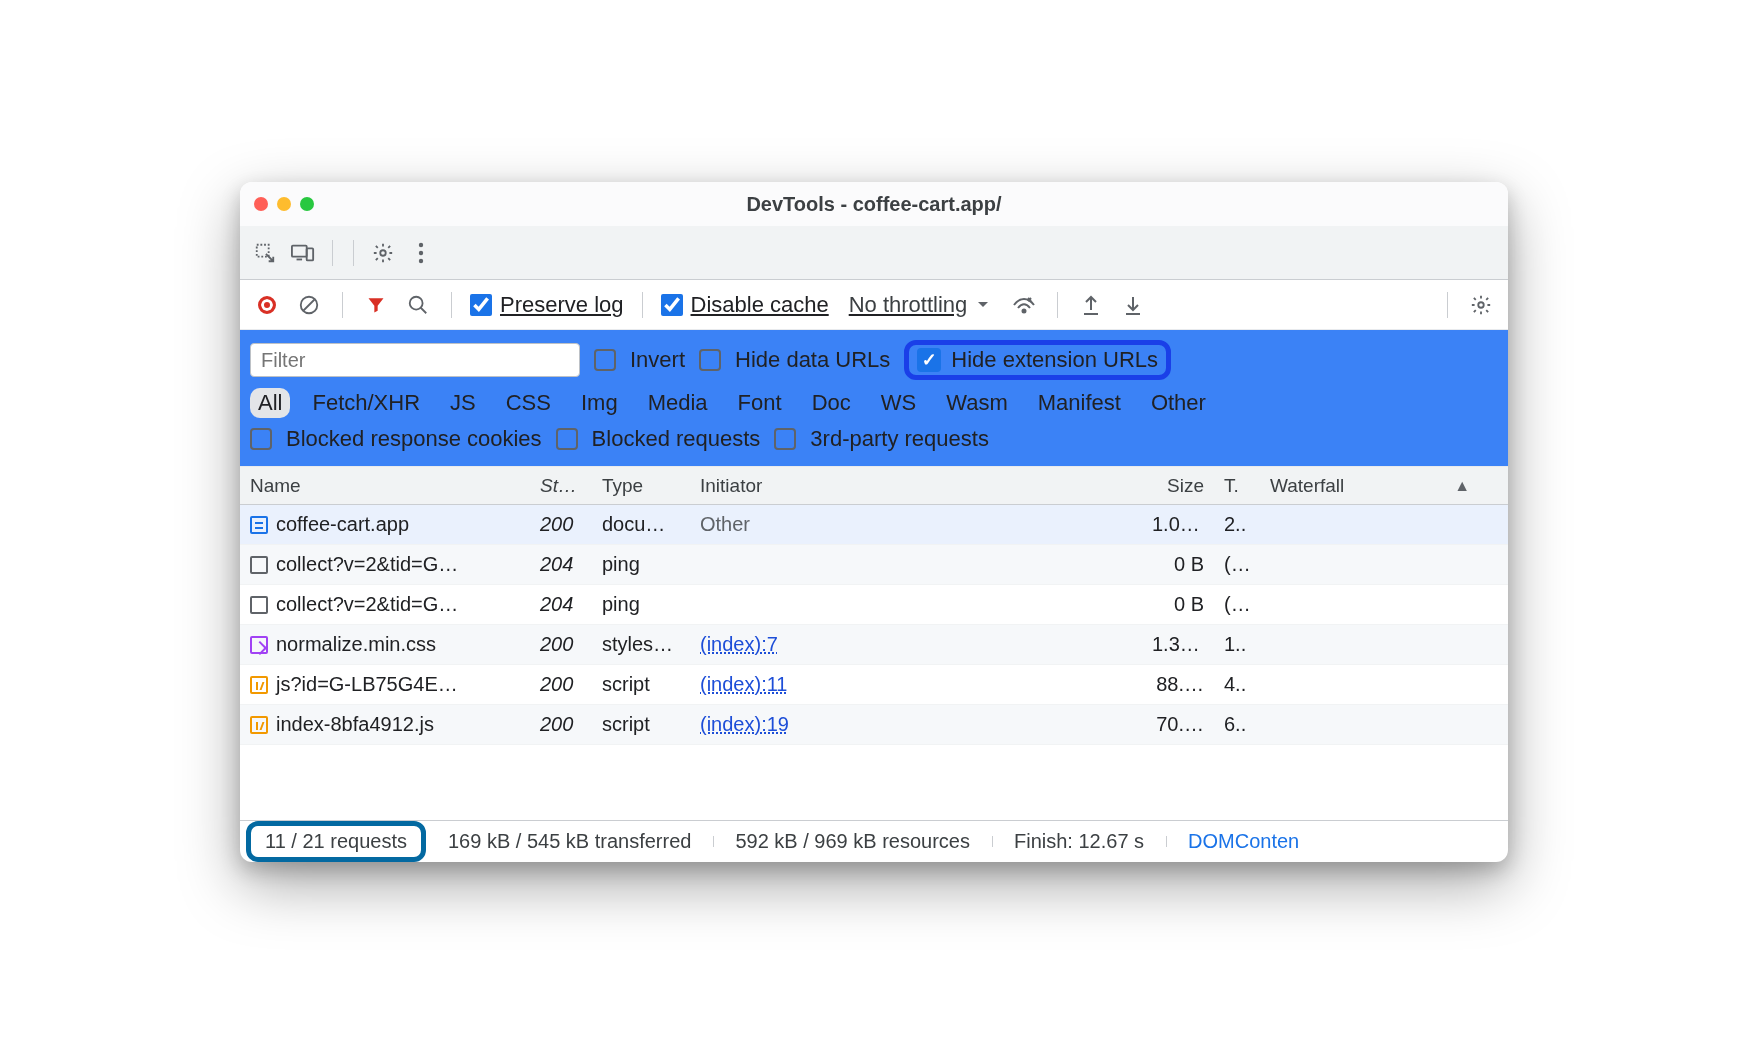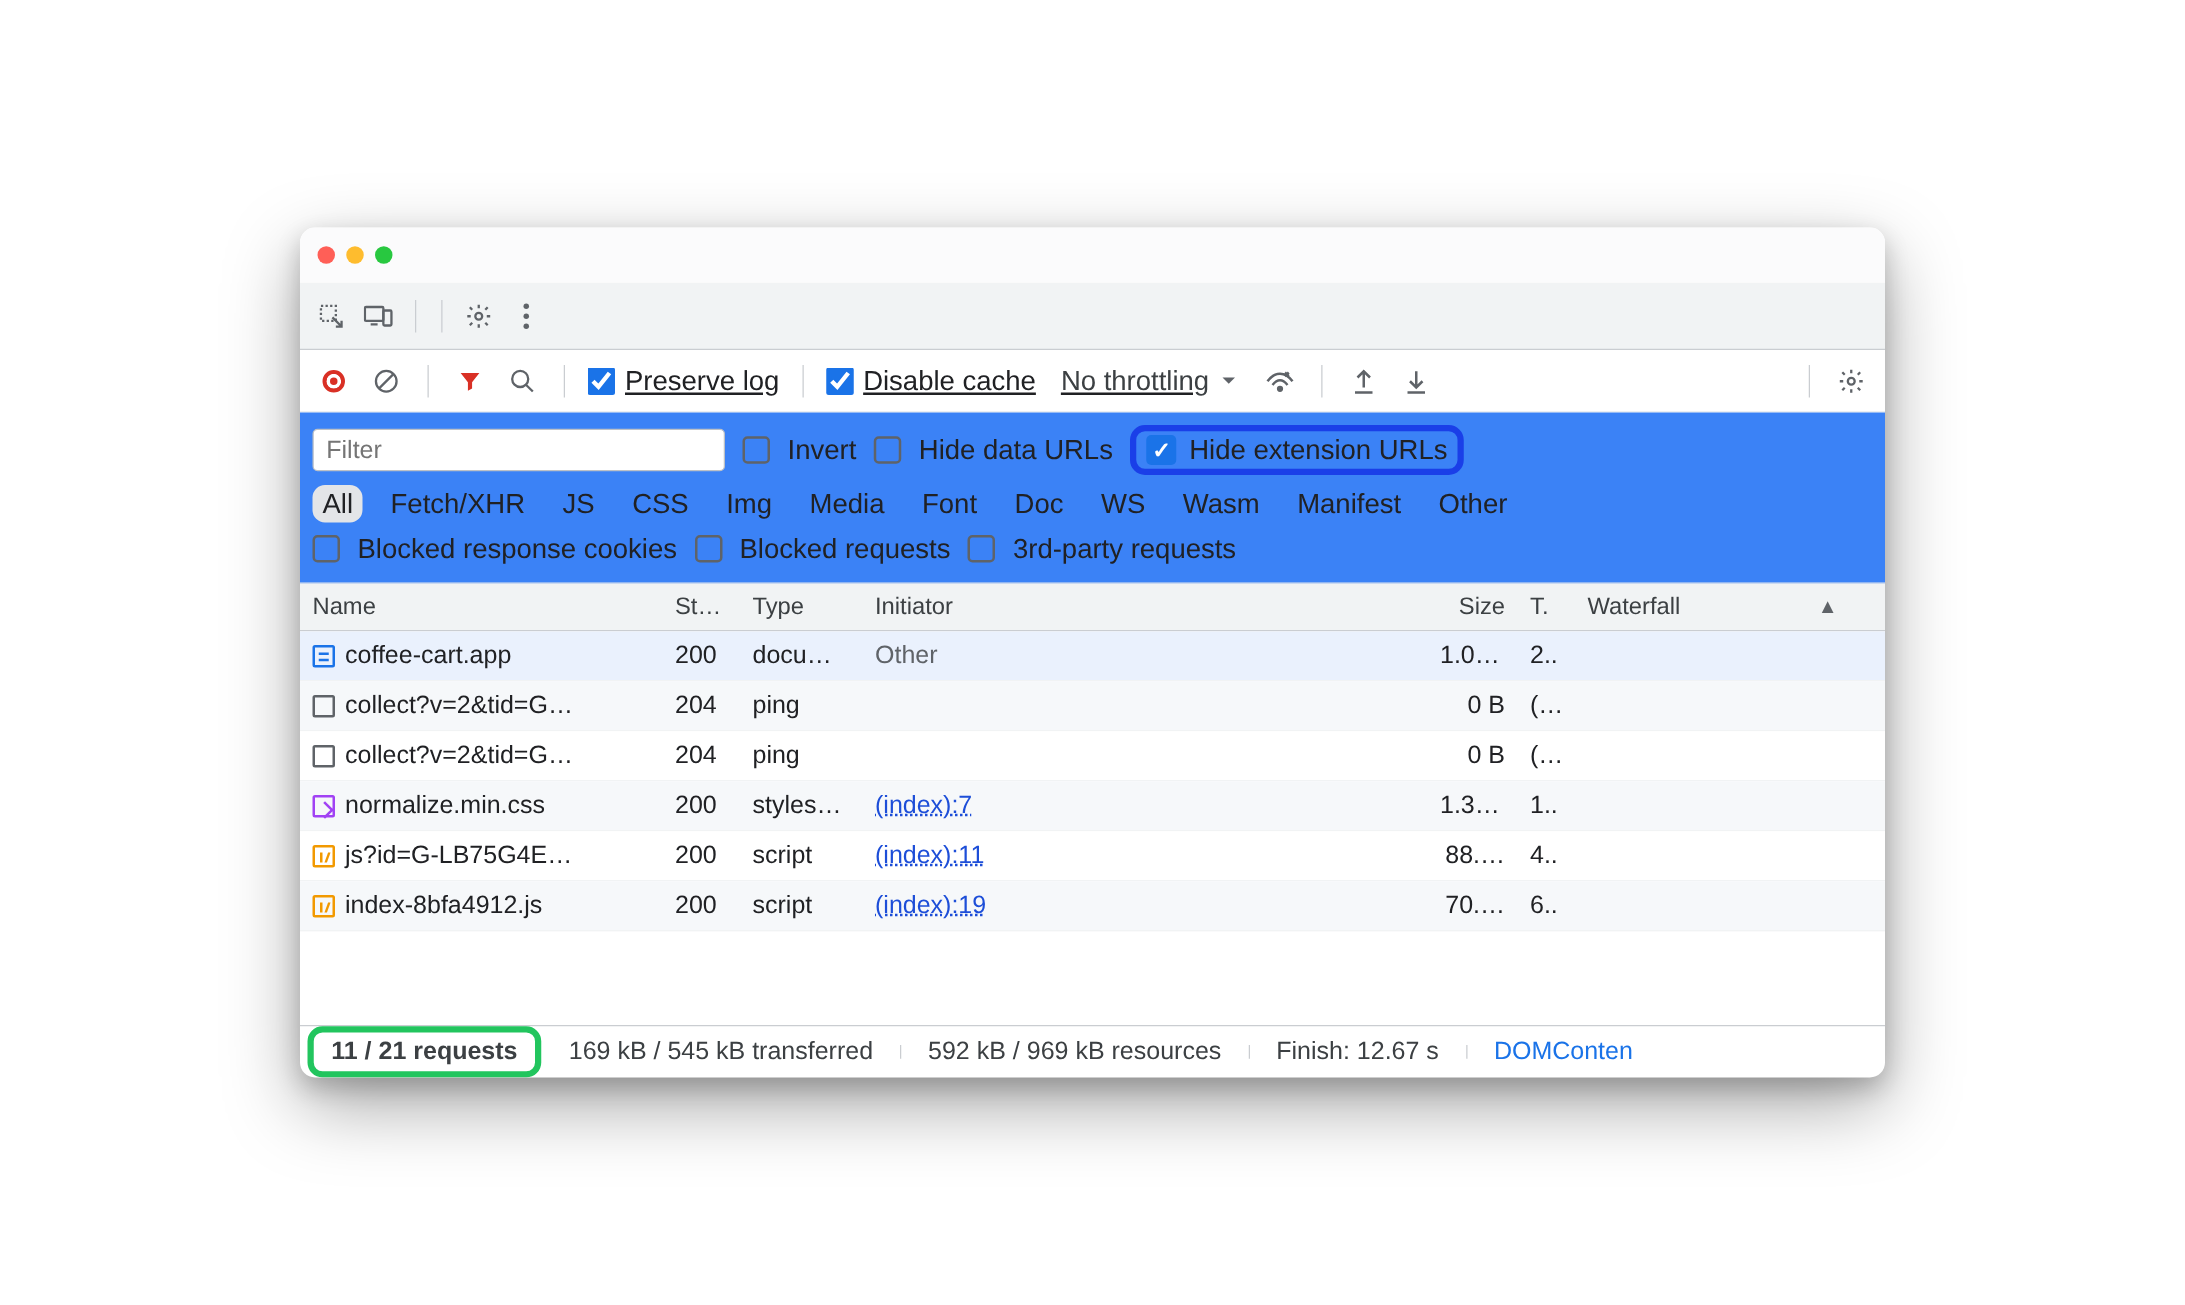--- a/index.html
+++ b/index.html
@@ -86,21 +86,21 @@
 }
 .types { display:flex; align-items:center; gap:18px; font-size:22px; }
 .type-pill { padding:2px 8px; border-radius:10px; }
 .type-pill.active { background:#e3e5e8; }
 
 
 .table-wrap { flex:1; overflow:hidden; display:flex; flex-direction:column; }
 .thead { display:flex; align-items:center; height:38px; background:#f1f3f4; border-bottom:1px solid #cacdd1; font-size:19px; color:#3c4043; }
 .col { padding:0 10px; overflow:hidden; text-overflow:ellipsis; white-space:nowrap; }
 .c-name { width:290px; }
-.c-status { width:62px; }
+.c-status { width:62px;font-style:italic; }
 .c-type { width:98px; }
 .c-init { width:452px; }
 .c-size { width:72px; text-align:right; }
 .c-time { width:46px; }
 .c-wf { flex:1; position:relative; }
 .tbody { flex:1; overflow-y:auto; }
 .tbody .row { display:flex; align-items:center; height:40px; border-bottom:1px solid #f1f3f4; font-size:20px; color:#202124; }
 .tbody .row:nth-child(odd){ background:#fff; }
 .tbody .row:nth-child(even){ background:#f6f8fa; }
 .tbody .row:first-child { background:#eaf1fd; }
@@ -117,37 +117,38 @@
 .js-icon::before { top:4px; left:4px; width:2px; height:8px; }
 .js-icon::after { top:4px; left:9px; width:2px; height:8px; transform:skewX(-20deg); }
 .initiator { color:#1d4ed8; text-decoration:underline dotted; }
 .status-faded { color:#5f6368; }
 .wf-line { position:absolute; top:2px; bottom:2px; width:2px; background:#d93025; }
 
 
 .statusbar { height:42px; border-top:1px solid #cacdd1; display:flex; align-items:center; padding:0 0 0 6px; font-size:20px; color:#3c4043; gap:0; }
 .statusbar .seg { padding:0 22px; position:relative; }
 .statusbar .seg + .seg::before { content:""; position:absolute; left:0; top:6px; bottom:6px; width:1px; background:#cacdd1; }
-.statusbar .highlight { border:5px solid #22c55e; border-radius:12px; padding:4px 14px;font-weight:bold; }
+.statusbar .highlight { border:5px solid #0369a1; border-radius:12px; padding:4px 14px; }
 .statusbar .link { color:#1a73e8; }
 
 .sort-arrow { font-size:16px; color:#5f6368; margin-left:auto; padding-right:28px; }
 svg { display:block; }
 </style>
 </head>
 <body>
 
 <div class="window">
 
   <div class="titlebar">
     <div class="traffic">
       <div class="dot red"></div>
       <div class="dot amber"></div>
       <div class="dot green"></div>
     </div>
+    <div class="title">DevTools - coffee-cart.app/</div>
   </div>
 
   <div class="tabbar">
     <span class="icon-btn">
       <svg width="22" height="22" viewBox="0 0 24 24" fill="none" stroke="#5f6368" stroke-width="2">
           <rect x="3" y="3" width="13" height="13" stroke-dasharray="2 2"></rect>
           <path d="M13 13 L21 21 M21 16 L21 21 L16 21"></path>
         </svg>
     </span>
     <span class="icon-btn">

